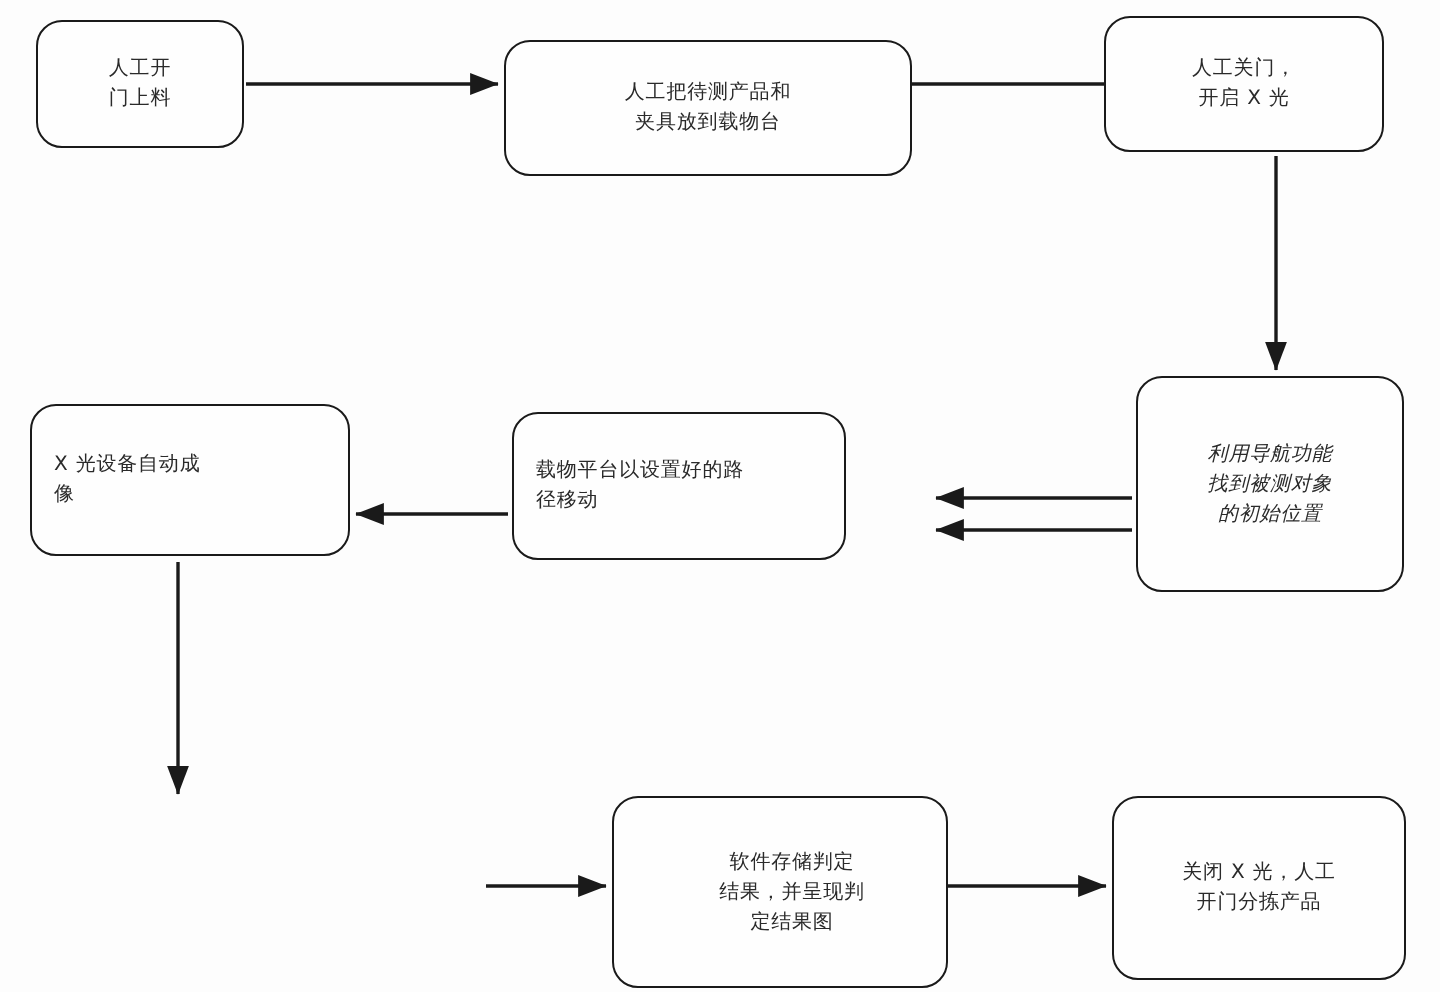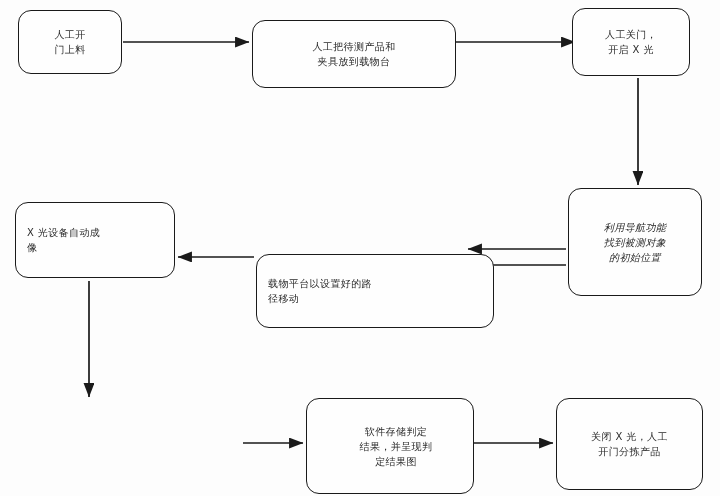--- a/index.html
+++ b/index.html
@@ -76,32 +76,32 @@
   <div class="node ctr" style="left:18px; top:10px; width:104px; height:64px;">
     <div class="txt">人工开
 门上料</div>
   </div>
 
   <div class="node ctr" style="left:252px; top:20px; width:204px; height:68px;">
     <div class="txt">人工把待测产品和
 夹具放到载物台</div>
   </div>
 
-  <div class="node ctr" style="left:572px; top:8px; width:118px; height:68px;">
+  <div class="node ctr" style="left:552px; top:8px; width:140px; height:68px;">
     <div class="txt">人工关门，
 开启 X 光</div>
   </div>
 
   <div class="node ctr tight" style="left:568px; top:188px; width:134px; height:108px;font-style:italic;">
     <div class="txt">利用导航功能
 找到被测对象
 的初始位置</div>
   </div>
 
-  <div class="node lft" style="left:256px; top:206px; width:238px; height:74px;margin-top:48px;">
+  <div class="node lft" style="left:256px; top:206px; width:167px; height:74px;">
     <div class="txt">载物平台以设置好的路
 径移动</div>
   </div>
 
   <div class="node lft" style="left:15px; top:202px; width:160px; height:76px;">
     <div class="txt">X 光设备自动成
 像</div>
   </div>
 
 

